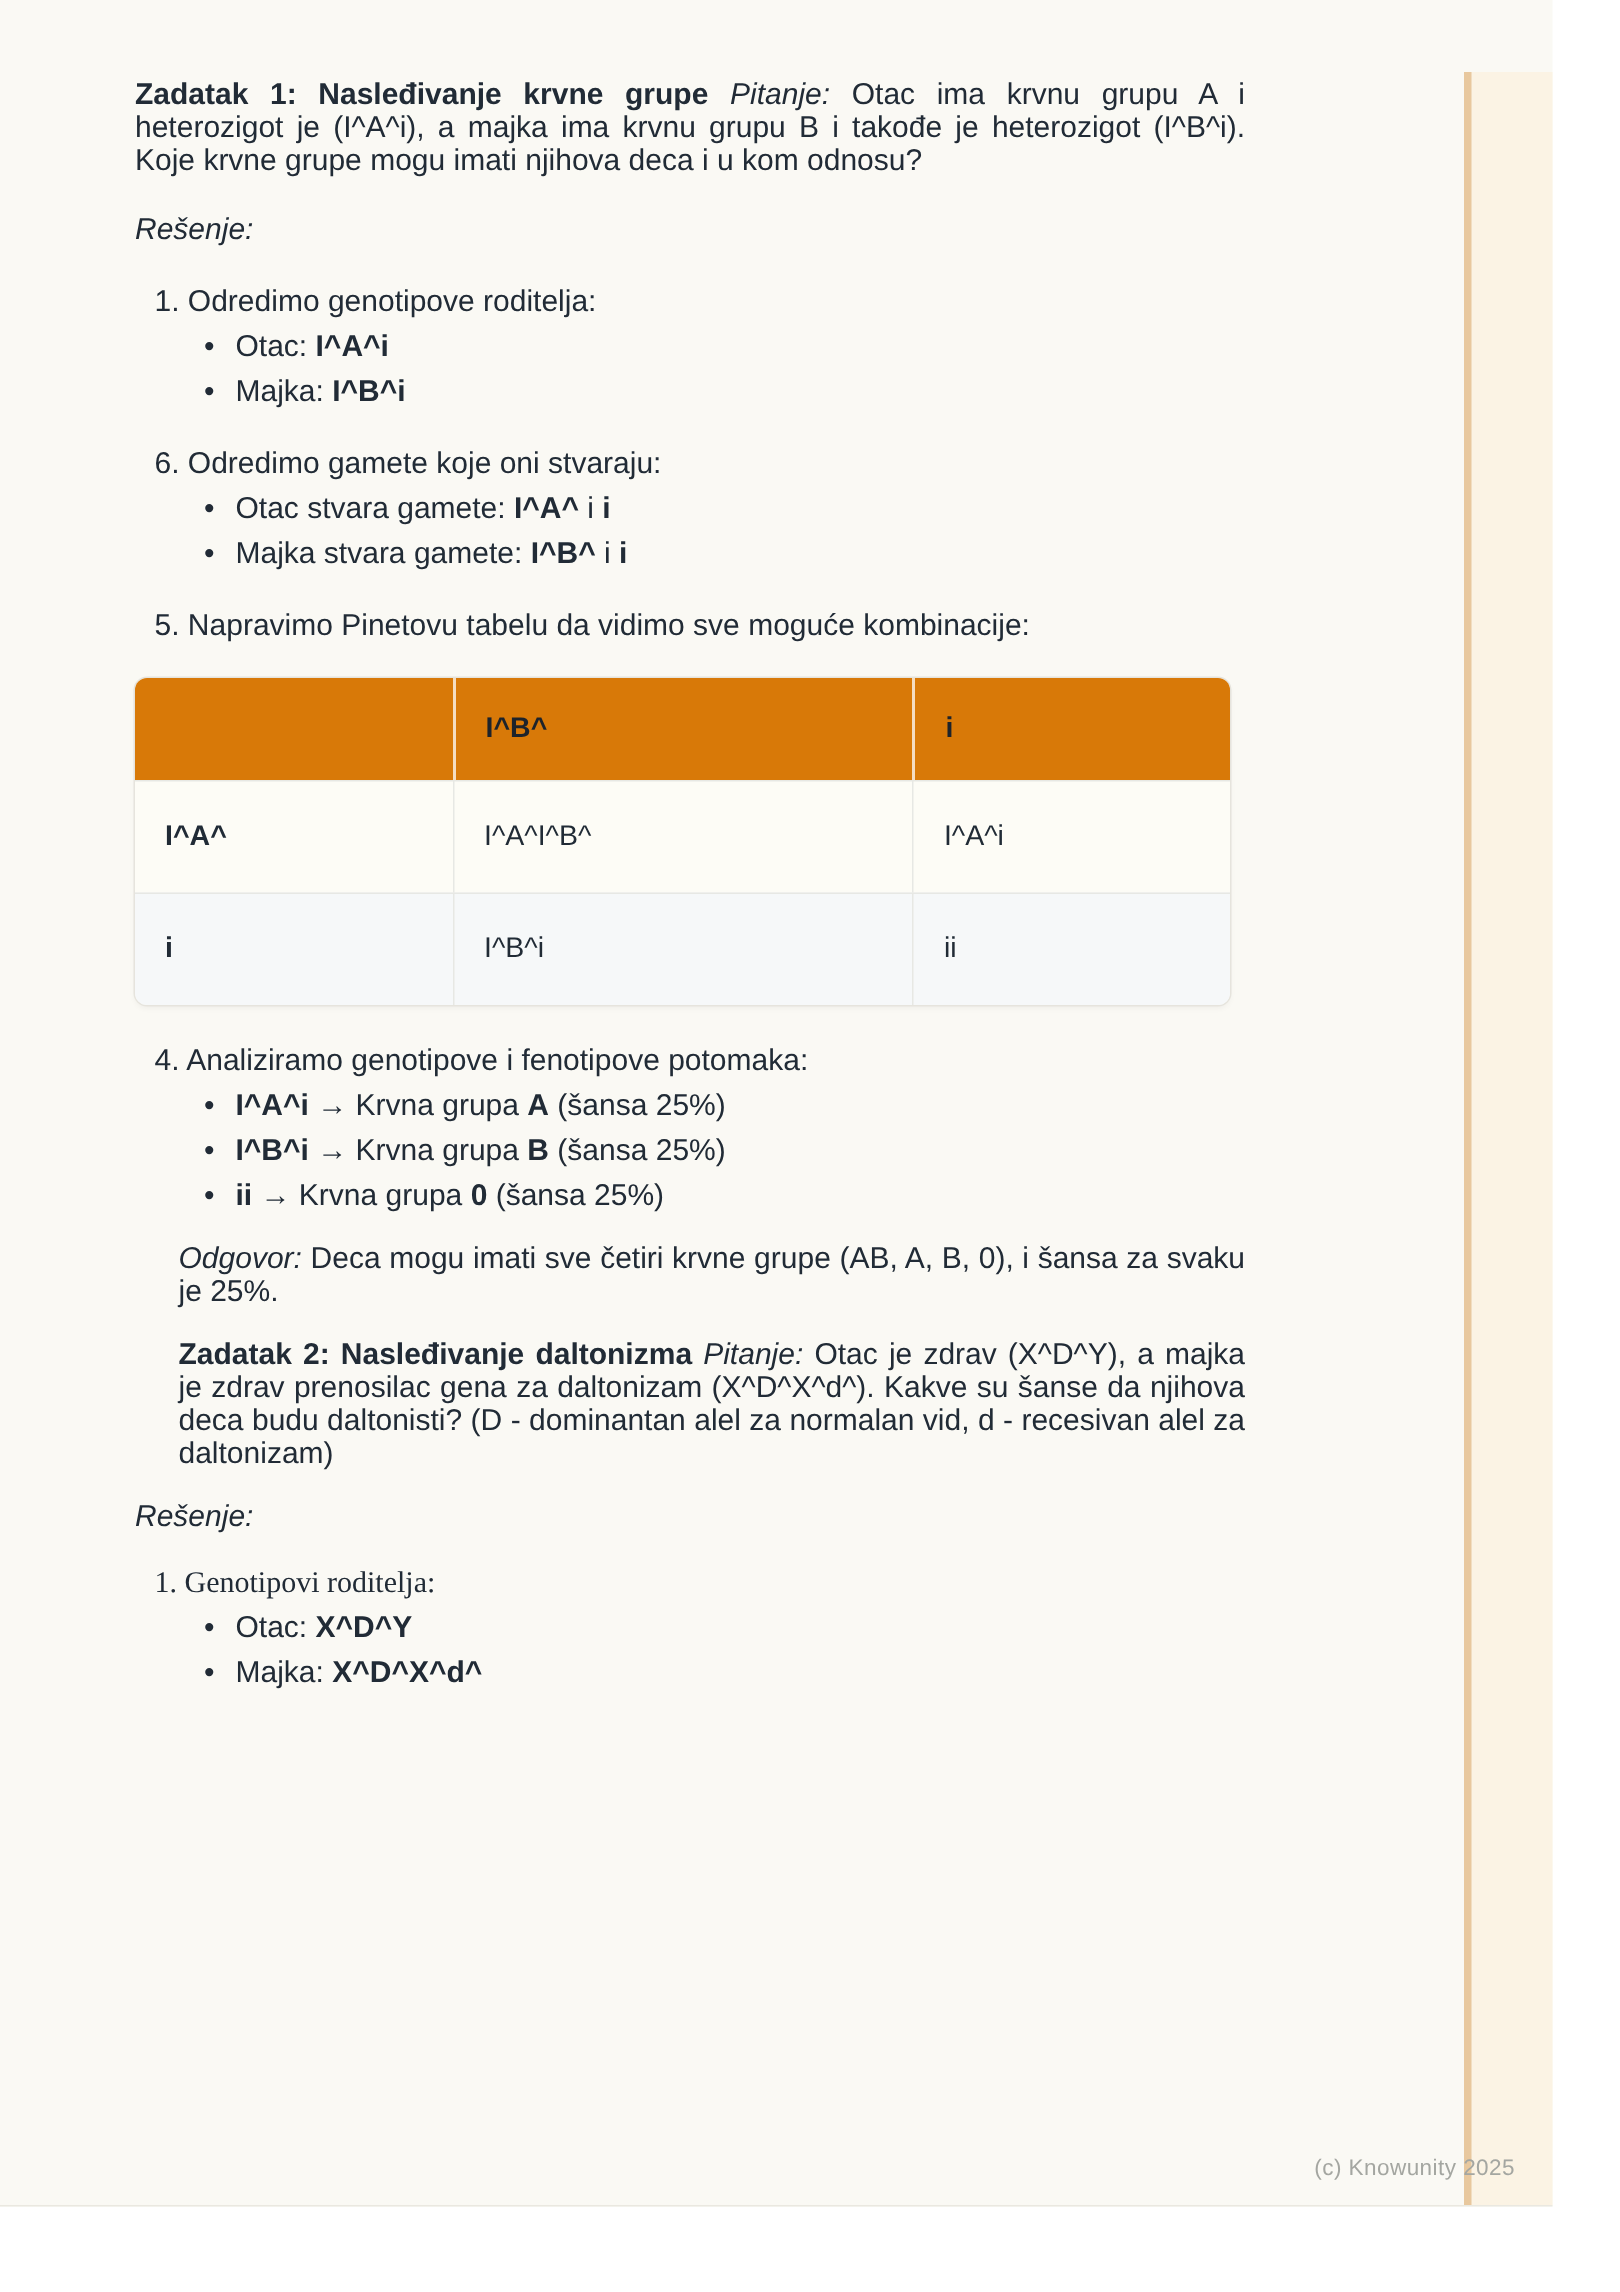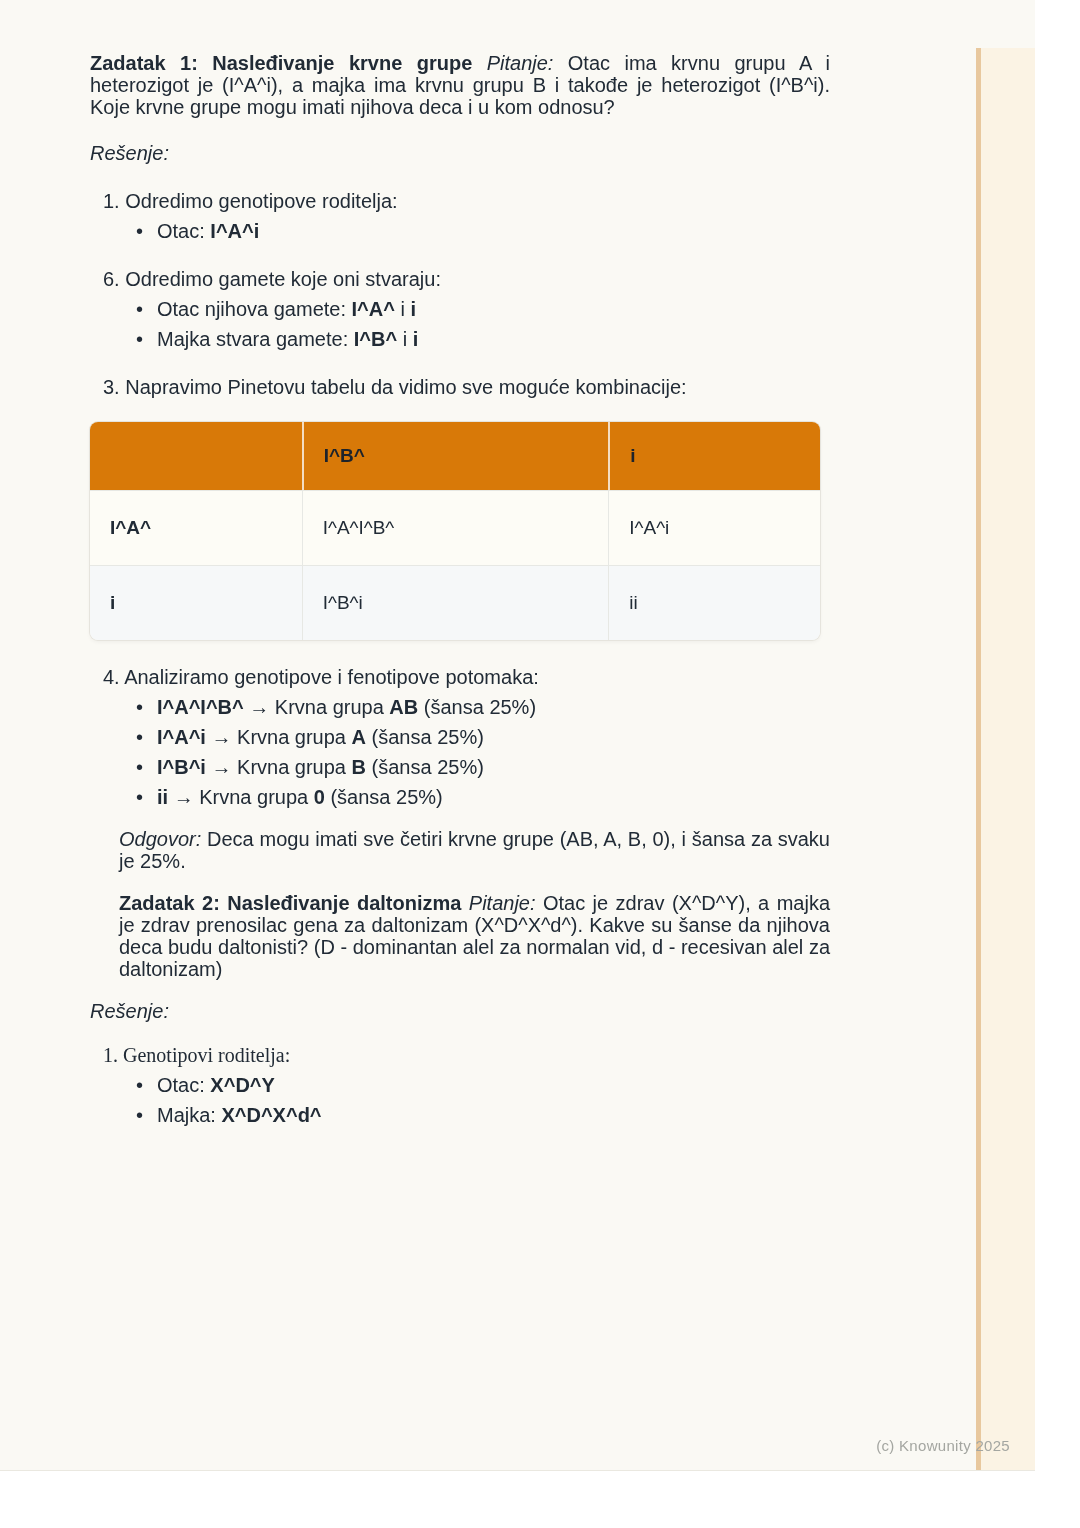--- a/index.html
+++ b/index.html
@@ -89,26 +89,27 @@
   <div class="edge-stripe"></div>
 
   <div class="content">
 
     <p class="para justify p-intro"><span style="font-weight: 700;">Zadatak 1: Nasleđivanje krvne grupe </span><span style="font-style: italic;">Pitanje: </span><span>Otac ima krvnu grupu A i heterozigot je (I^A^i), a majka ima krvnu grupu B i takođe je heterozigot (I^B^i). Koje krvne grupe mogu imati njihova deca i u kom odnosu?</span></p>
 
     <p class="para p-solution"><span style="font-style: italic;">Rešenje:</span></p>
 
     <div class="num-item"><span>1. Odredimo genotipove roditelja:</span></div>
     <div class="bullet"><span>Otac: </span><span style="font-weight: 700;">I^A^i</span></div>
+    <div class="bullet"><span>Majka: </span><span style="font-weight: 700;">I^B^i</span></div>
 
     <div class="num-item"><span>6. Odredimo gamete koje oni stvaraju:</span></div>
-    <div class="bullet"><span>Otac njihova gamete: </span><span style="font-weight: 700;">I^A^</span><span> i </span><span style="font-weight: 700;">i</span></div>
+    <div class="bullet"><span>Otac stvara gamete: </span><span style="font-weight: 700;">I^A^</span><span> i </span><span style="font-weight: 700;">i</span></div>
     <div class="bullet"><span>Majka stvara gamete: </span><span style="font-weight: 700;">I^B^</span><span> i </span><span style="font-weight: 700;">i</span></div>
 
-    <div class="num-item"><span>3. Napravimo Pinetovu tabelu da vidimo sve moguće kombinacije:</span></div>
+    <div class="num-item"><span>5. Napravimo Pinetovu tabelu da vidimo sve moguće kombinacije:</span></div>
 
     <div class="ptable-wrap">
       <table class="ptable">
         <thead>
           <tr>
             <th class="col-a"></th>
             <th class="col-b">I^B^</th>
             <th class="col-c">i</th>
           </tr>
         </thead>
@@ -121,21 +122,20 @@
           <tr class="row-2">
             <td class="rowlabel">i</td>
             <td>I^B^i</td>
             <td>ii</td>
           </tr>
         </tbody>
       </table>
     </div>
 
     <div class="num-item"><span>4. Analiziramo genotipove i fenotipove potomaka:</span></div>
-    <div class="bullet"><span style="font-weight: 700;">I^A^I^B^</span><span> → Krvna grupa </span><span style="font-weight: 700;">AB</span><span> (šansa 25%)</span></div>
     <div class="bullet"><span style="font-weight: 700;">I^A^i</span><span> → Krvna grupa </span><span style="font-weight: 700;">A</span><span> (šansa 25%)</span></div>
     <div class="bullet"><span style="font-weight: 700;">I^B^i</span><span> → Krvna grupa </span><span style="font-weight: 700;">B</span><span> (šansa 25%)</span></div>
     <div class="bullet"><span style="font-weight: 700;">ii</span><span> → Krvna grupa </span><span style="font-weight: 700;">0</span><span> (šansa 25%)</span></div>
 
     <p class="para justify mt-md"><span style="font-style: italic;">Odgovor: </span><span>Deca mogu imati sve četiri krvne grupe (AB, A, B, 0), i šansa za svaku je 25%.</span></p>
 
     <p class="para justify mt-md"><span style="font-weight: 700;">Zadatak 2: Nasleđivanje daltonizma </span><span style="font-style: italic;">Pitanje: </span><span>Otac je zdrav (X^D^Y), a majka je zdrav prenosilac gena za daltonizam (X^D^X^d^). Kakve su šanse da njihova deca budu daltonisti? (D - dominantan alel za normalan vid, d - recesivan alel za daltonizam)</span></p>
 
     <p class="para mt-res"><span style="font-style: italic;">Rešenje:</span></p>
 

